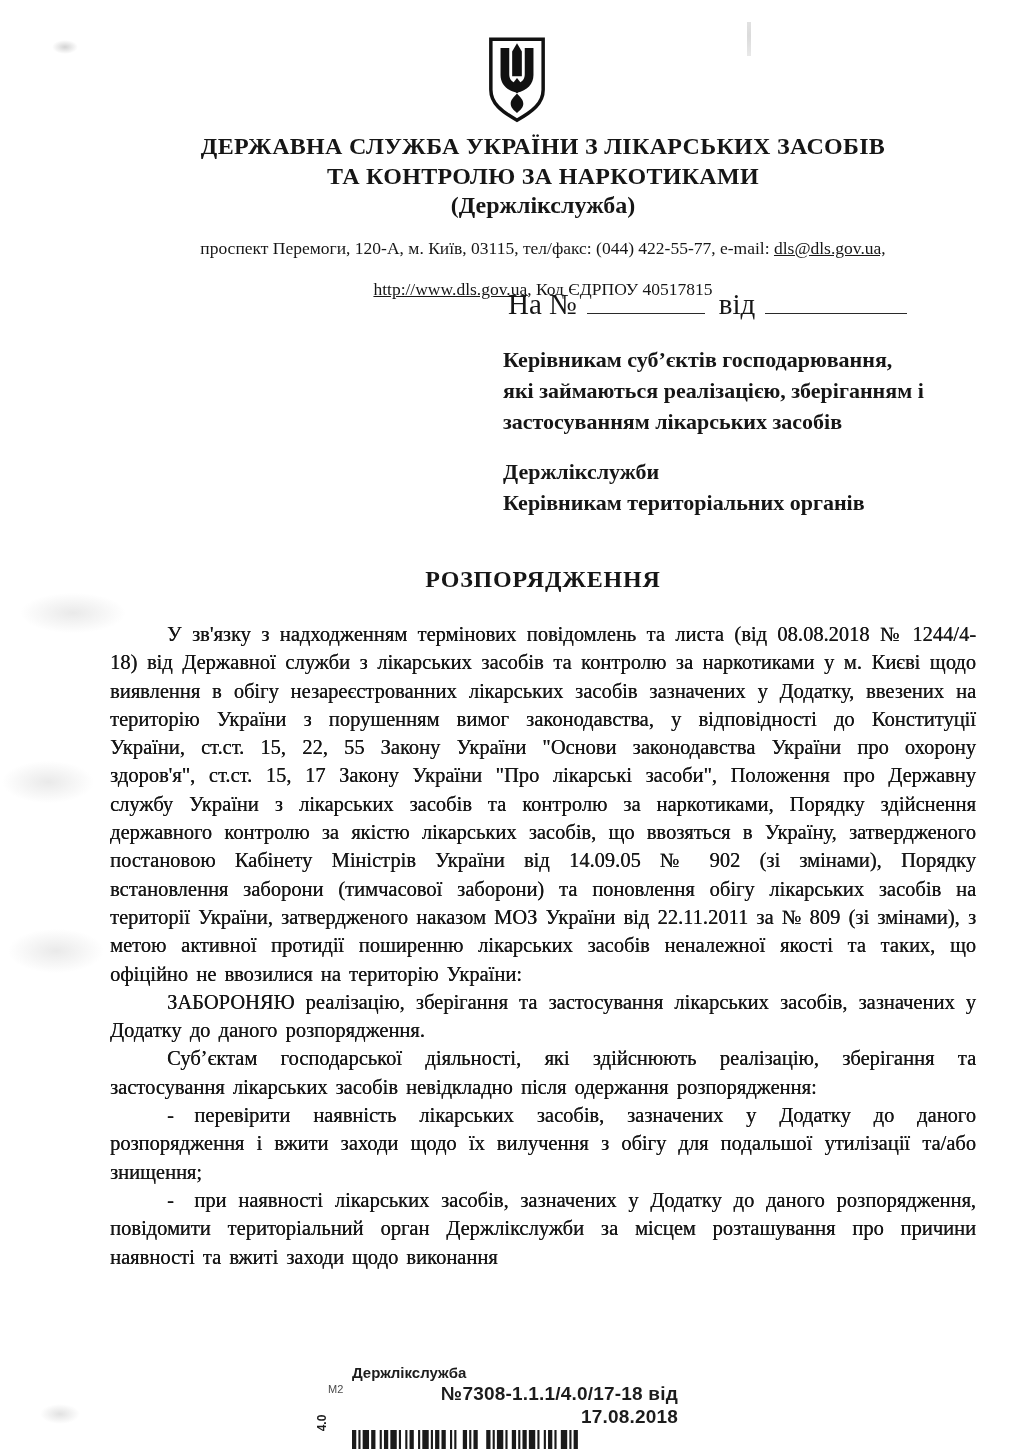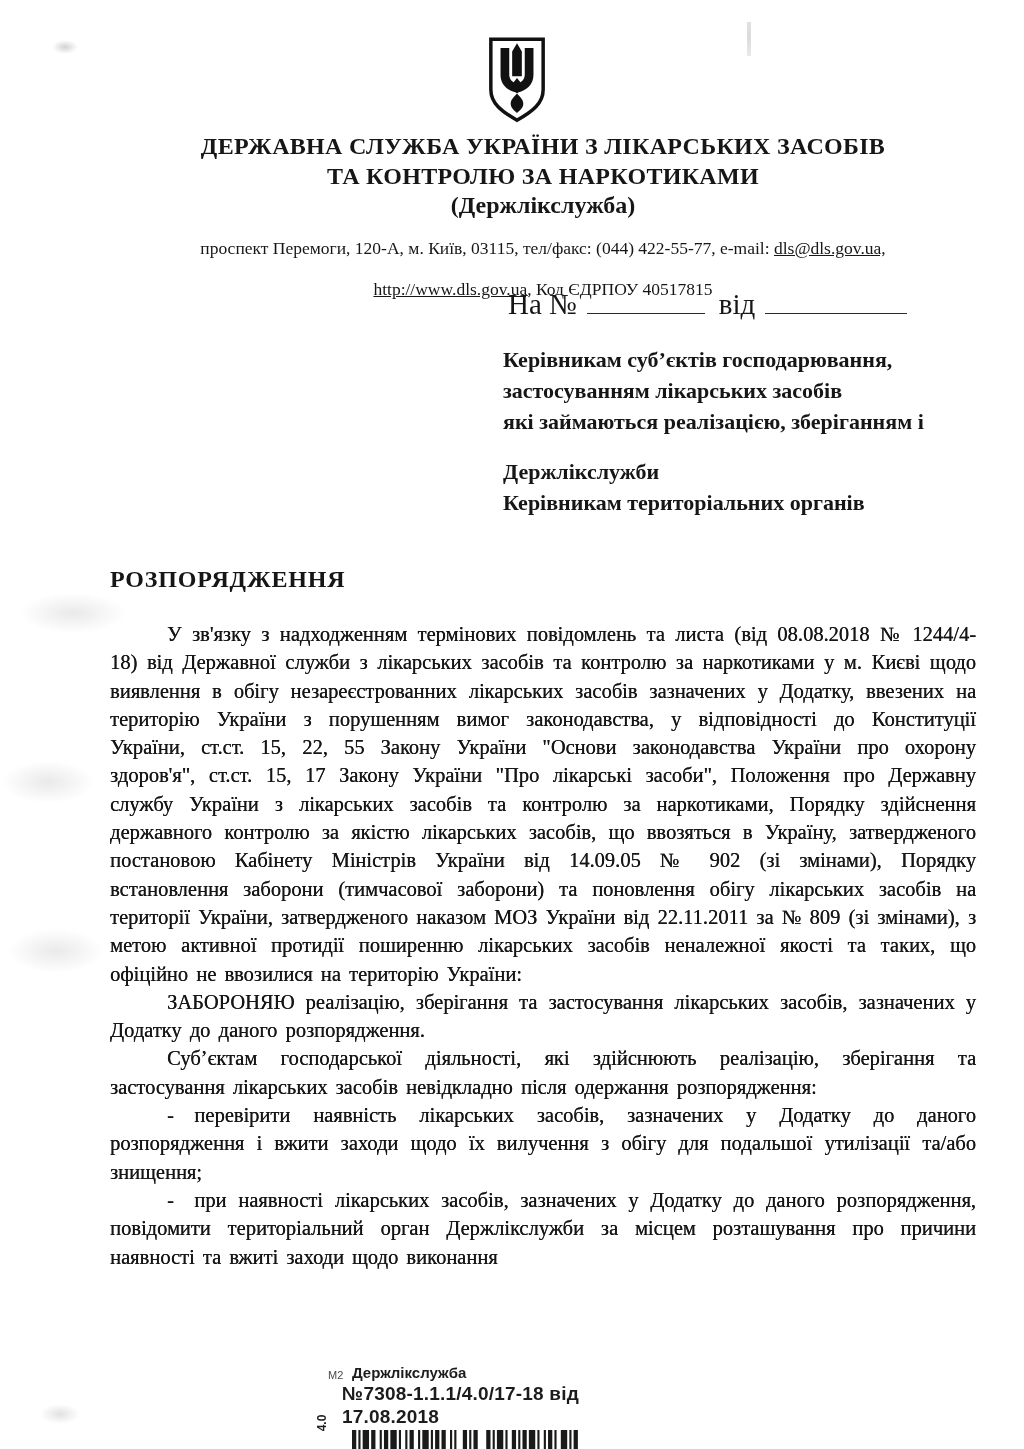--- a/index.html
+++ b/index.html
@@ -47,35 +47,35 @@
   .blank2 { width: 142px; margin-left: 10px; }
 
   
   .addressee { position: absolute; left: 503px; width: 488px;
     font-size: 22px; font-weight: bold; line-height: 31px; }
   .addressee1 { top: 344px; }
   .addressee2 { top: 456px; }
 
   
   .doc-title { position: absolute; left: 110px; top: 566px; width: 866px; margin: 0;
-    text-align: left; font-size: 24px; font-weight: bold; letter-spacing: .8px; }
+    text-align: center; font-size: 24px; font-weight: bold; letter-spacing: .8px; }
 
   
   .body-text { position: absolute; left: 110px; top: 620px; width: 866px;
     font-size: 20.5px; line-height: 28.3px; text-align: justify;
     word-spacing: 3px; text-shadow: .25px 0 0 currentColor; }
   .body-text p { margin: 0; text-indent: 57px; }
 
   
   .footer-stamp { position: absolute; left: 318px; top: 1364px; width: 360px;
     font-family: "Liberation Sans", "DejaVu Sans", sans-serif; color: #1c1c1c; }
-  .stamp-m2 { position: absolute; left: 10px; top: 5px; font-size: 11px; color: #4a4a4a; }
+  .stamp-m2 { position: absolute; left: 10px; top: 19px; font-size: 11px; color: #4a4a4a; }
   .stamp-org { margin-left: 34px; font-size: 15px; font-weight: bold; line-height: 18px; }
   .stamp-number { margin-left: 24px; font-size: 19px; font-weight: bold; line-height: 23px;
-    letter-spacing: .2px; }
+    letter-spacing: .2px; text-align: right; }
   .barcode { display: block; margin-left: 34px; margin-top: 2px; width: 228px; height: 27px; }
   .barcode rect { fill: #1a1a1a; }
   .stamp-version { position: absolute; left: -4px; top: 52px; font-size: 12px; font-weight: bold;
     transform: rotate(-90deg); transform-origin: center; }
 </style>
 </head>
 <body>
 
 <div class="page">
 
@@ -104,22 +104,22 @@
     <div class="org-address"><span>проспект Перемоги, 120-А, м. Київ, 03115, тел/факс: (044) 422-55-77, e-mail: </span><span class="u">dls@dls.gov.ua,</span></div>
     <div class="org-address"><span class="u">http://www.dls.gov.ua,</span><span> Код ЄДРПОУ 40517815</span></div>
   </div>
 
   <div class="ref-line">
     <span>На №</span><span class="blank blank1"></span><span>від</span><span class="blank blank2"></span>
   </div>
 
   <div class="addressee addressee1">
     <div>Керівникам суб’єктів господарювання,</div>
+    <div>які займаються реалізацією, зберіганням і</div>
     <div>застосуванням лікарських засобів</div>
-    <div>які займаються реалізацією, зберіганням і</div>
   </div>
   <div class="addressee addressee2">
     <div>Держлікслужби</div>
     <div>Керівникам територіальних органів</div>
   </div>
 
   <h1 class="doc-title">РОЗПОРЯДЖЕННЯ</h1>
 
   <div class="body-text">
     <p>У зв'язку з надходженням термінових повідомлень та листа (від 08.08.2018 № 1244/4-18) від Державної служби з лікарських засобів та контролю за наркотиками у м. Києві щодо виявлення в обігу незареєстрованних лікарських засобів зазначених у Додатку, ввезених на територію України з порушенням вимог законодавства, у відповідності до Конституції України, ст.ст. 15, 22, 55 Закону України "Основи законодавства України про охорону здоров'я", ст.ст. 15, 17 Закону України "Про лікарські засоби", Положення про Державну службу України з лікарських засобів та контролю за наркотиками, Порядку здійснення державного контролю за якістю лікарських засобів, що ввозяться в Україну, затвердженого постановою Кабінету Міністрів України від 14.09.05 № 902 (зі змінами), Порядку встановлення заборони (тимчасової заборони) та поновлення обігу лікарських засобів на території України, затвердженого наказом МОЗ України від 22.11.2011 за № 809 (зі змінами), з метою активної протидії поширенню лікарських засобів неналежної якості та таких, що офіційно не ввозилися на територію України:</p>

